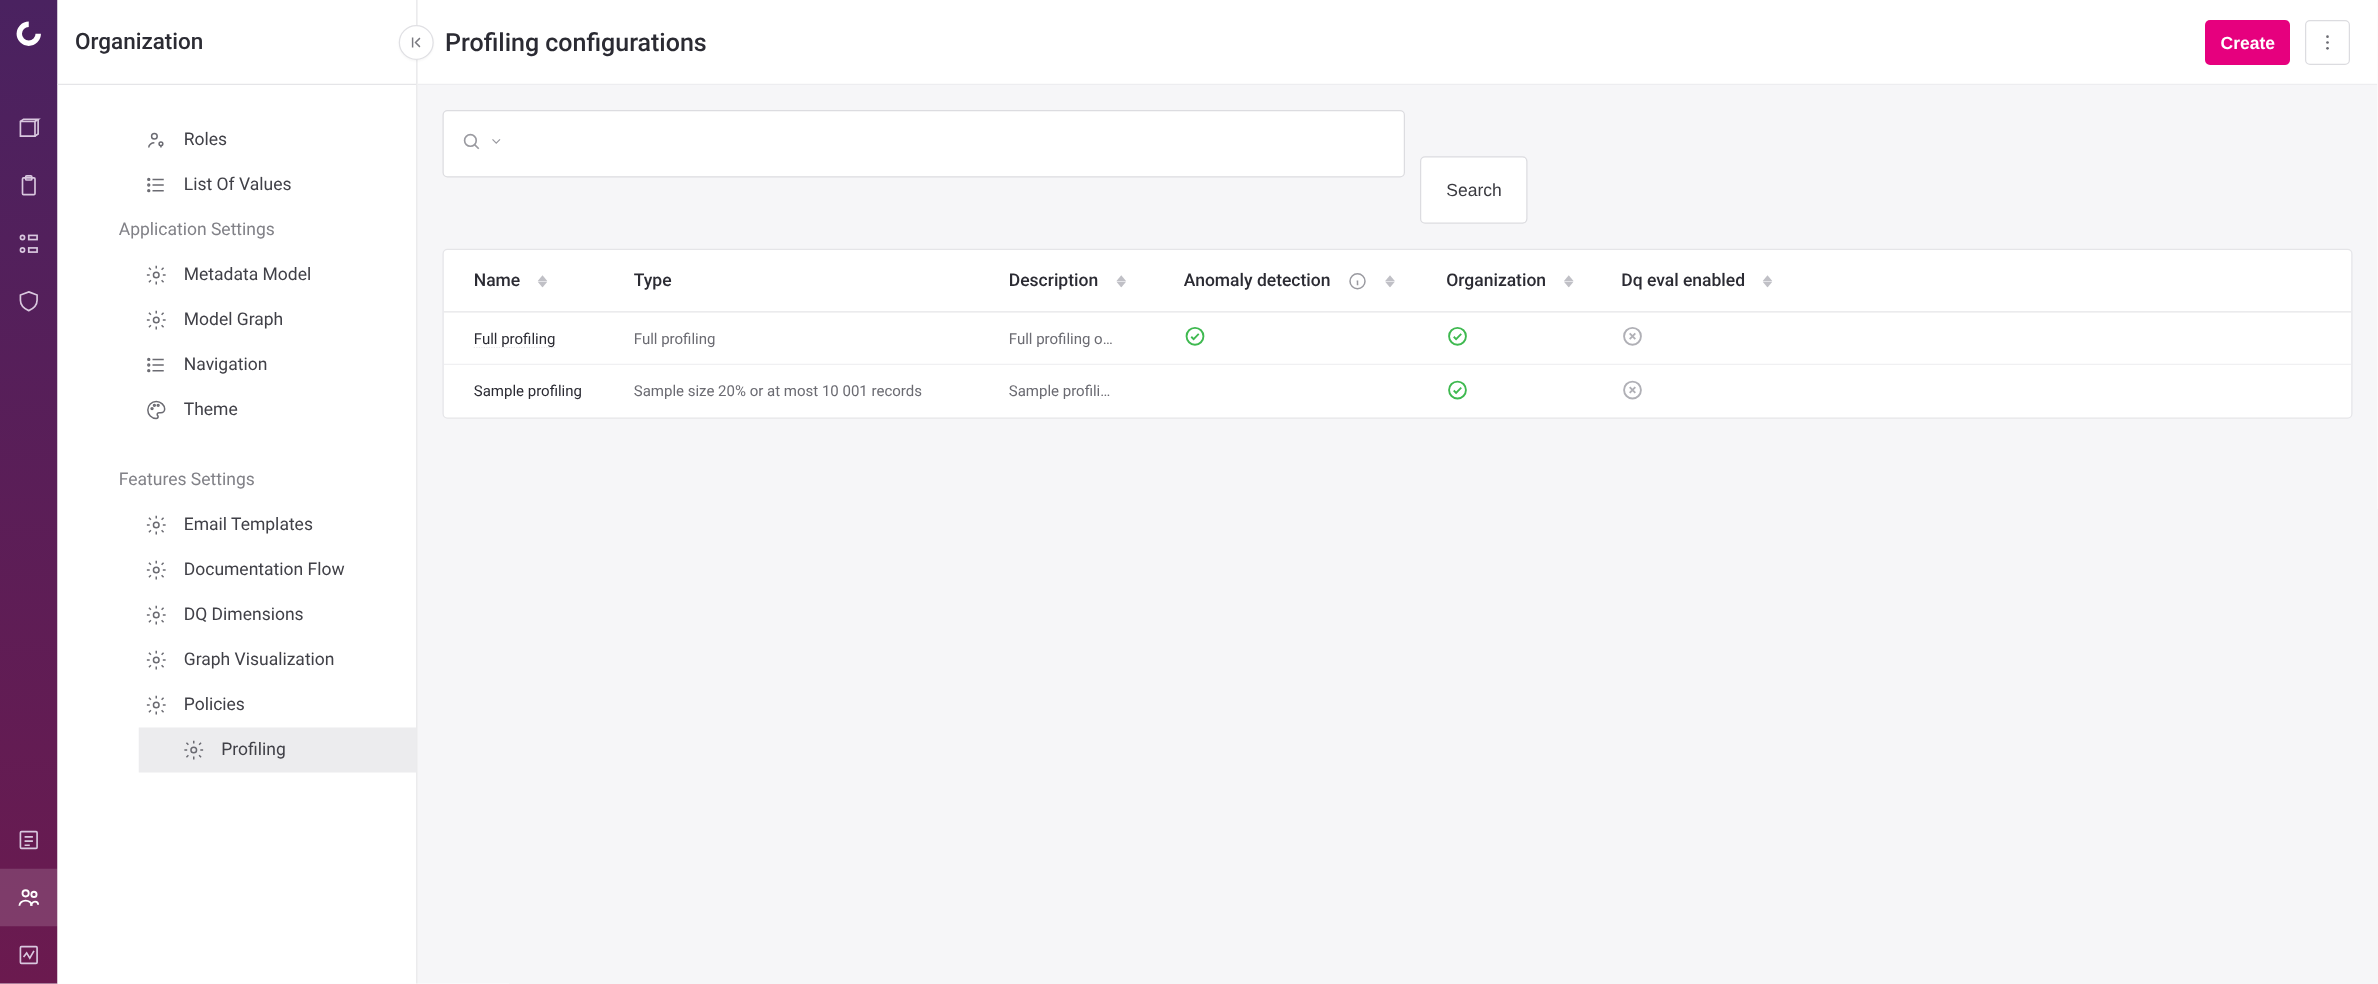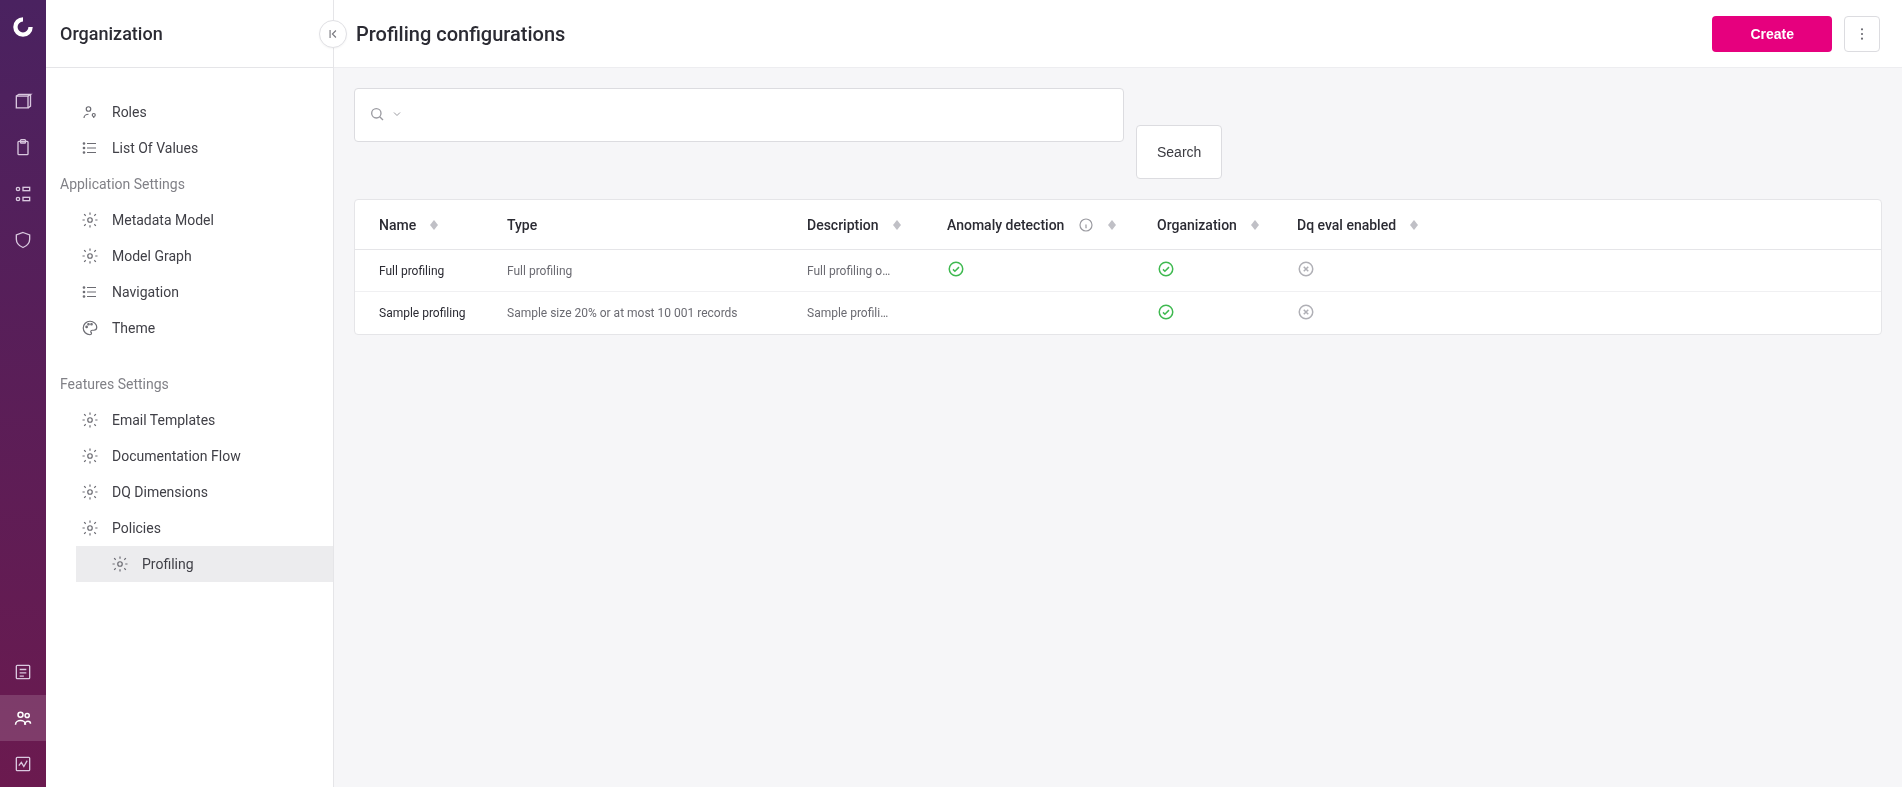--- a/index.html
+++ b/index.html
@@ -53,20 +53,21 @@
     font-weight: 500;
     color: #2b2b33;
     border-bottom: 1px solid #e5e5e8;
   }
   .sidebar-body {
     flex: 1;
     overflow-y: auto;
     padding-top: 26px;
     padding-bottom: 20px;
     position: relative;
+    padding-left: 35px;
   }
   .sidebar-body::-webkit-scrollbar { width: 8px; }
   .sidebar-body::-webkit-scrollbar-thumb { background: #ccc; border-radius: 4px; }
   .nav-section-title {
     font-size: 14px;
     color: #818187;
     padding: 10px 14px;
   }
   .nav-item {
     display: flex;
@@ -121,21 +122,21 @@
     font-size: 20px;
     font-weight: 500;
     color: #2b2b33;
     flex: 1;
   }
   .btn-primary {
     background: #e6007e;
     color: #fff;
     border: none;
     border-radius: 4px;
-    padding: 10px 38px;
+    padding: 10px 12px;
     font-size: 14px;
     font-weight: 600;
     cursor: pointer;
   }
   .btn-outline {
     background: #fff;
     border: 1px solid #dcdce0;
     border-radius: 4px;
     padding: 10px 20px;
     font-size: 14px;
@@ -394,20 +395,29 @@
       <span>Documentation Flow</span>
     </div>
     <div class="nav-item">
       <span class="nav-icon">
           <svg width="18" height="18" viewBox="0 0 24 24" fill="none" stroke="currentColor" stroke-width="1.6">
             <circle cx="12" cy="12" r="3"></circle>
             <path d="M12 2v3M12 19v3M4.2 4.2l2.1 2.1M17.7 17.7l2.1 2.1M2 12h3M19 12h3M4.2 19.8l2.1-2.1M17.7 6.3l2.1-2.1"></path>
           </svg>
         </span>
       <span>DQ Dimensions</span>
+    </div>
+    <div class="nav-item">
+      <span class="nav-icon">
+          <svg width="18" height="18" viewBox="0 0 24 24" fill="none" stroke="currentColor" stroke-width="1.6">
+            <circle cx="12" cy="12" r="3"></circle>
+            <path d="M12 2v3M12 19v3M4.2 4.2l2.1 2.1M17.7 17.7l2.1 2.1M2 12h3M19 12h3M4.2 19.8l2.1-2.1M17.7 6.3l2.1-2.1"></path>
+          </svg>
+        </span>
+      <span>Graph Visualization</span>
     </div>
     <div class="nav-item">
       <span class="nav-icon">
           <svg width="18" height="18" viewBox="0 0 24 24" fill="none" stroke="currentColor" stroke-width="1.6">
             <circle cx="12" cy="12" r="3"></circle>
             <path d="M12 2v3M12 19v3M4.2 4.2l2.1 2.1M17.7 17.7l2.1 2.1M2 12h3M19 12h3M4.2 19.8l2.1-2.1M17.7 6.3l2.1-2.1"></path>
           </svg>
         </span>
       <span>Policies</span>
     </div>

